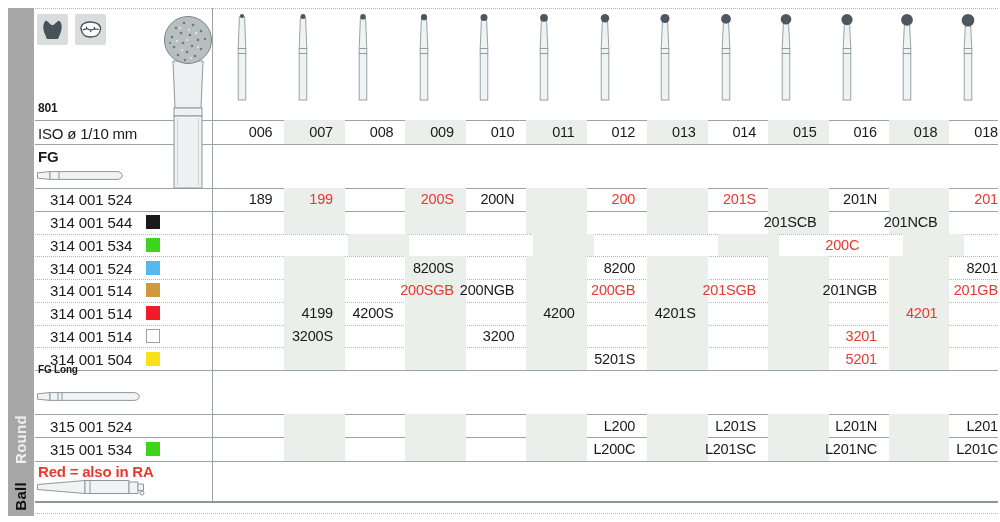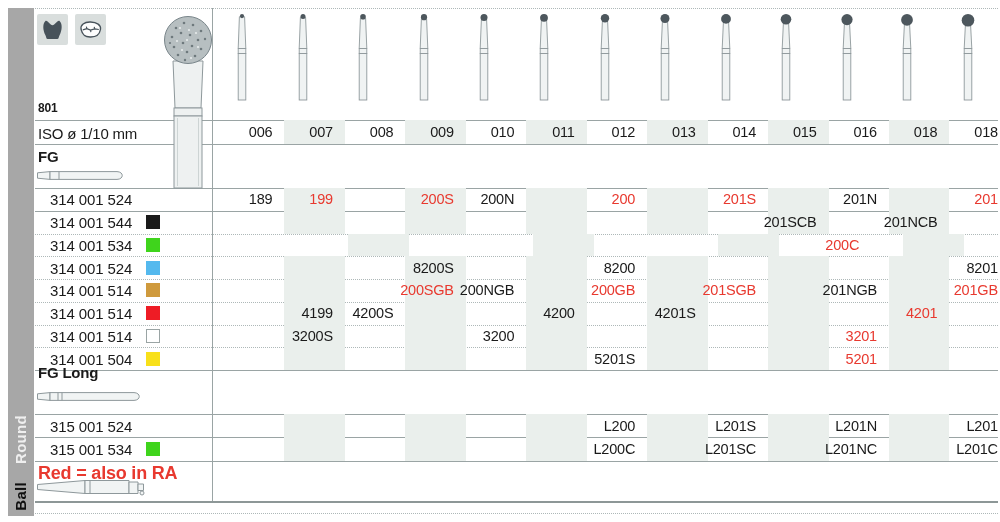--- a/index.html
+++ b/index.html
@@ -19,22 +19,22 @@
   .vtext.secondary{color:#efefef;bottom:52px;}
   .vtext.primary{color:#0f0f0f;bottom:5px;}
   
   .icon-box{position:absolute;top:14px;width:31px;height:31px;background:#d9dedd;border-radius:2px;
             display:flex;align-items:center;justify-content:center;}
   
   .lbl{position:absolute;left:38px;letter-spacing:-0.2px;}
   #fig-number{top:101px;font-weight:bold;font-size:12px;}
   #iso-label{top:125px;font-size:15px;}
   #fg-label{top:148px;font-weight:bold;font-size:15px;}
-  #fg-long-label{top:364px;font-weight:bold;font-size:15px;}
-  #red-note{top:463px;font-weight:bold;font-size:18px;color:var(--red);}
+  #fg-long-label{top:364px;font-weight:bold;font-size:10px;}
+  #red-note{top:463px;font-weight:bold;font-size:15px;color:var(--red);}
   
   #bur-row{position:absolute;left:212px;top:12px;width:786px;height:92px;display:flex;}
   .bur-slot{width:60.46px;flex:none;display:flex;justify-content:center;}
   
   .band-row{position:absolute;left:35px;width:963px;display:flex;margin-left:12px;}
   #size-row{left:212px;width:786px;top:120px;height:24px;}
   .cell{width:60.46px;flex:none;height:100%;display:flex;align-items:center;justify-content:flex-end;
         padding-right:12px;box-sizing:border-box;font-size:14.5px;letter-spacing:-0.2px;}
   .cell.odd{background:var(--stripe);}
   .val.red{color:var(--red);text-align:right;}

